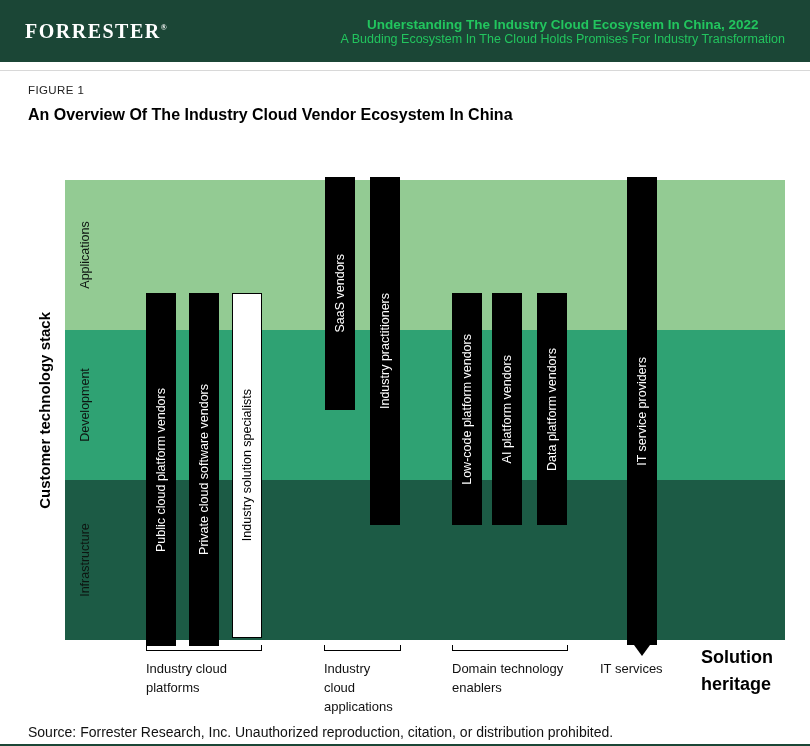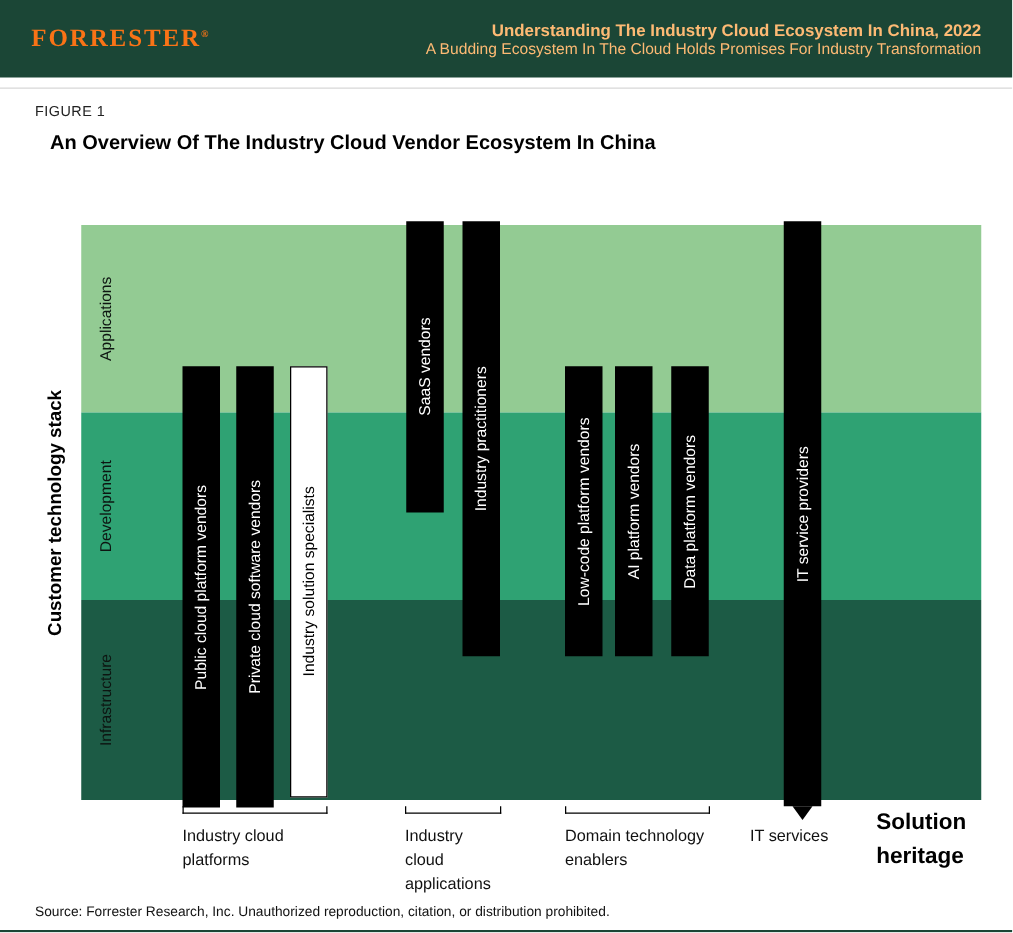--- a/index.html
+++ b/index.html
@@ -19,48 +19,48 @@
     position: absolute;
     left: 0; top: 0;
     width: 810px; height: 62px;
     background: #1B4636;
     display: flex;
     align-items: center;
     justify-content: space-between;
     padding: 0 25px;
   }
   .logo {
-    color: #f97316;
+    color: #ffffff;
     font-family: "Liberation Serif", serif;
     font-weight: bold;
     font-size: 20px;
     letter-spacing: 1.5px;
   }
   .logo sup { font-size: 8px; vertical-align: super; letter-spacing: 0; }
-  .masthead-titles { text-align: right; color: #fdba74; }
+  .masthead-titles { text-align: center; color: #22c55e; }
   .masthead-title { font-size: 13.5px; font-weight: bold; }
   .masthead-subtitle { font-size: 12.5px; margin-top: 0; font-weight: 400; }
   .header-rule {
     position: absolute;
     left: 0; top: 70px;
     width: 810px; height: 1px;
     background: #d8d8d8;
   }
 
   
   .figure-label {
     position: absolute;
     left: 28px; top: 84px;
     font-size: 11.5px;
     letter-spacing: 0.4px;
     color: #222222;
   }
   .figure-title {
     position: absolute;
-    left: 40px; top: 106px;
+    left: 28px; top: 106px;
     font-size: 16px;
     font-weight: bold;
     color: #000000;
   }
 
   
   .y-axis {
     position: absolute;
     left: 26px; top: 180px;
     width: 36px; height: 460px;
@@ -148,21 +148,21 @@
     font-weight: bold;
     color: #000000;
     line-height: 1.5;
     white-space: pre-line;
   }
 
   
   .source {
     position: absolute;
     left: 28px; top: 724px;
-    font-size: 11px;
+    font-size: 14px;
     color: #111111;
   }
   .bottom-rule {
     position: absolute;
     left: 0; bottom: 0;
     width: 810px; height: 2px;
     background: #1B4636;
   }
 </style>
 </head>

